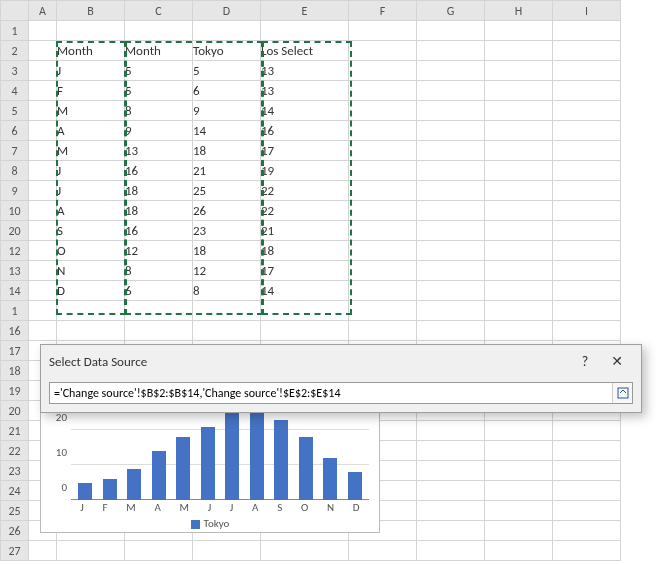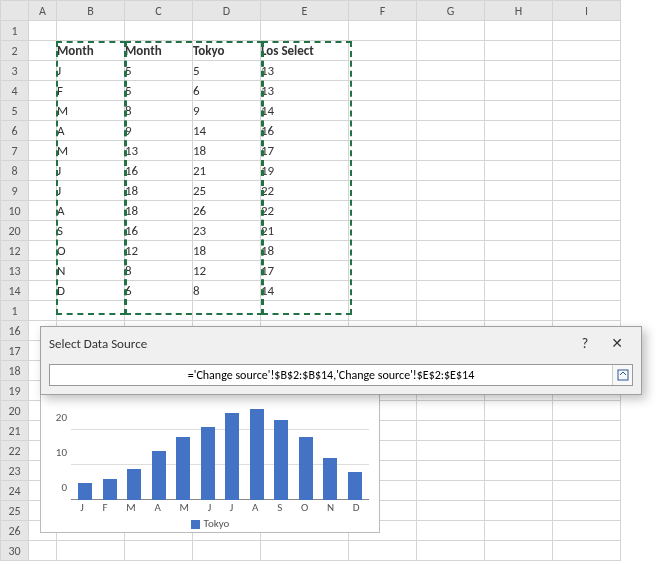--- a/index.html
+++ b/index.html
@@ -32,34 +32,34 @@
   }
   .row-hdr { width: 28px; height: 20px; font-size: 12px;}
   .col-hdr { height: 20px; font-size: 12px;}
   .cell { height: 20px; padding: 0 4px; text-align: left; vertical-align: middle; }
   .cA { width: 28px; }
   .cB { width: 68px; }
   .cC { width: 68px; }
   .cD { width: 68px; }
   .cE { width: 88px; }
   .cF, .cG, .cH, .cI { width: 68px; }
-  .bold { font-weight: bold; }
+  .bold { font-weight: normal; }
 
   
   .sel {
     position: absolute;
     border: 2px dashed #217346;
     pointer-events: none;
   }
 
   
   .dialog {
     position: absolute;
     left: 40px;
-    top: 326px;
+    top: 344px;
     width: 602px;
     background: #f0f0f0;
     border: 1px solid #a0a0a0;
     box-shadow: 4px 4px 10px rgba(0,0,0,.25);
   }
   .dialog-title {
     display: flex;
     align-items: center;
     padding: 6px 8px;
     font-size: 13px;
@@ -80,21 +80,20 @@
     background: #fff;
     border: 1px solid #999;
   }
   .formula-input {
     flex: 1;
     border: none;
     padding: 3px 4px;
     font-size: 12px;
     outline: none;
     font-family: Calibri, Arial, sans-serif;
-    text-align: center;
   }
   .collapse-btn {
     width: 20px;
     display: flex;
     align-items: center;
     justify-content: center;
     border-left: 1px solid #ccc;
     background: #f8f8f8;
   }
   .collapse-btn svg { width: 12px; height: 12px; }
@@ -494,21 +493,21 @@
         <td class="cell cB"></td>
         <td class="cell cC"></td>
         <td class="cell cD"></td>
         <td class="cell cE"></td>
         <td class="cell cF"></td>
         <td class="cell cG"></td>
         <td class="cell cH"></td>
         <td class="cell cI"></td>
       </tr>
   <tr>
-        <th class="row-hdr">30</th>
+        <th class="row-hdr">27</th>
         <td class="cell cA"></td>
         <td class="cell cB"></td>
         <td class="cell cC"></td>
         <td class="cell cD"></td>
         <td class="cell cE"></td>
         <td class="cell cF"></td>
         <td class="cell cG"></td>
         <td class="cell cH"></td>
         <td class="cell cI"></td>
       </tr>

